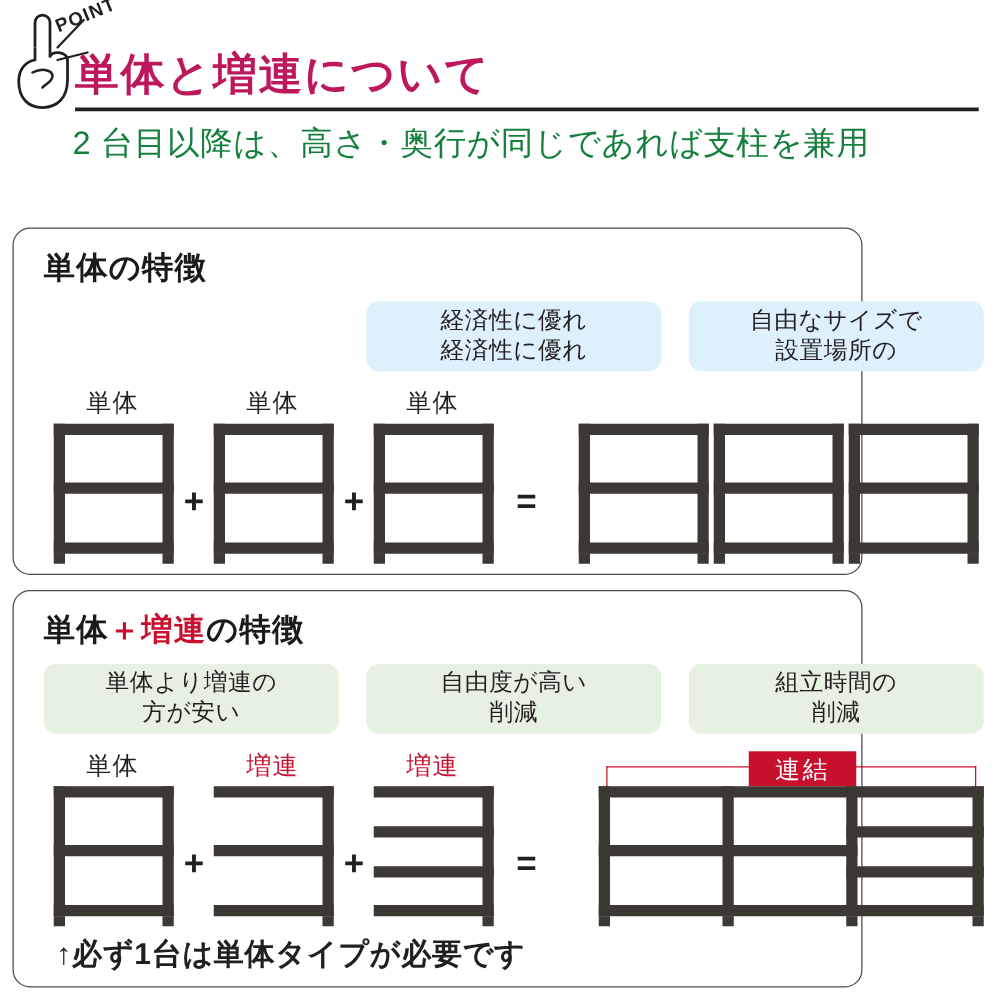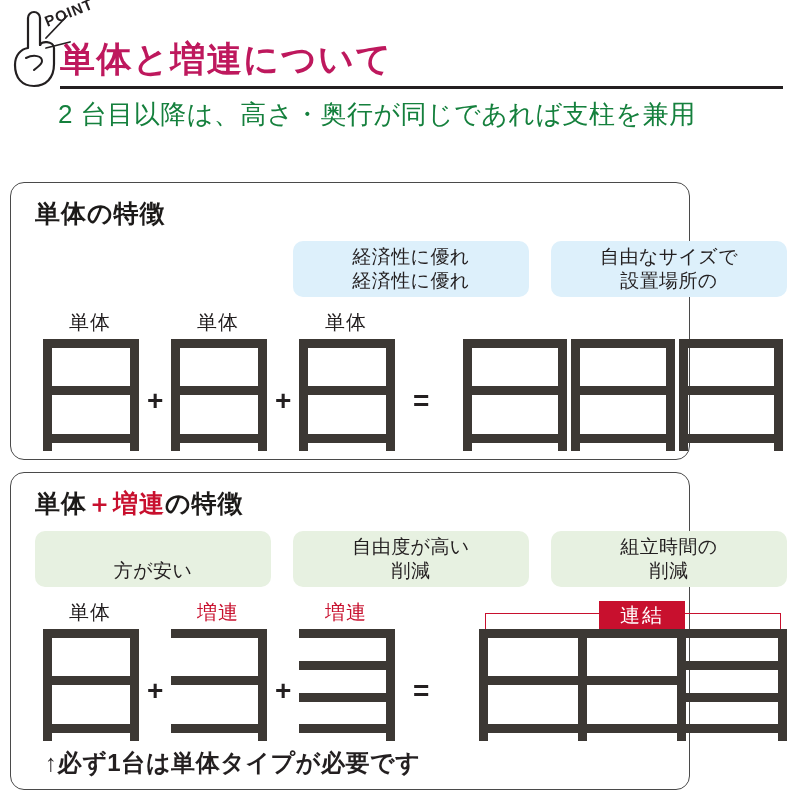--- a/index.html
+++ b/index.html
@@ -231,21 +231,21 @@
 </div>
 
 <div class="card" id="card-combo">
 
   <div class="card-title">
     <span>単体</span><span class="accent">＋増連</span><span>の特徴</span>
   </div>
 
   <div class="pill green p0">
     <span>
-      <br>
+      <span>単体より増連の</span><br>
       <span>方が安い</span>
     </span>
   </div>
   <div class="pill green p1">
     <span>
       <span>自由度が高い</span><br>
       <span>削減</span>
     </span>
   </div>
   <div class="pill green p2">

